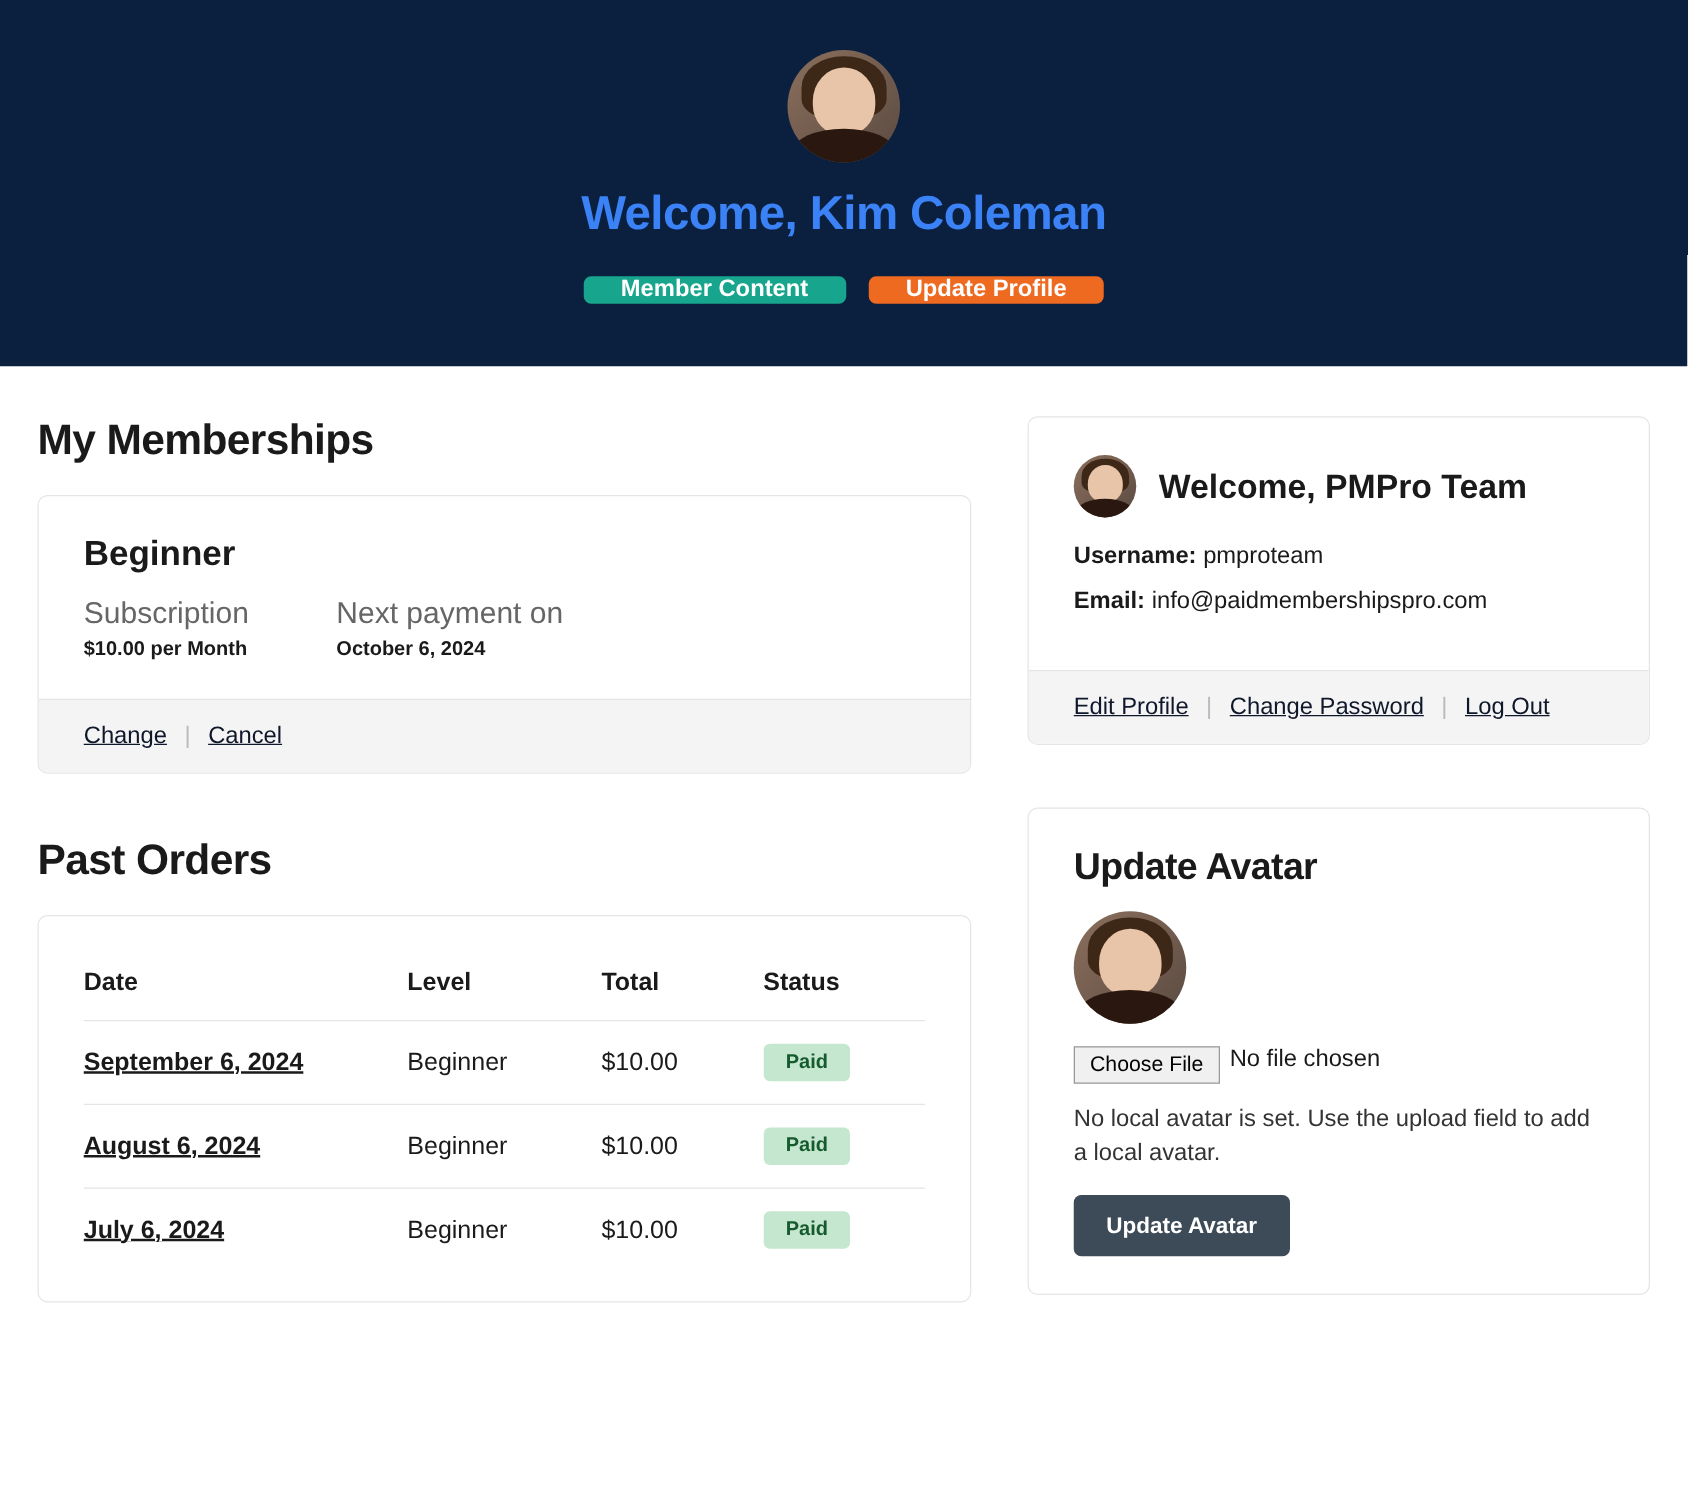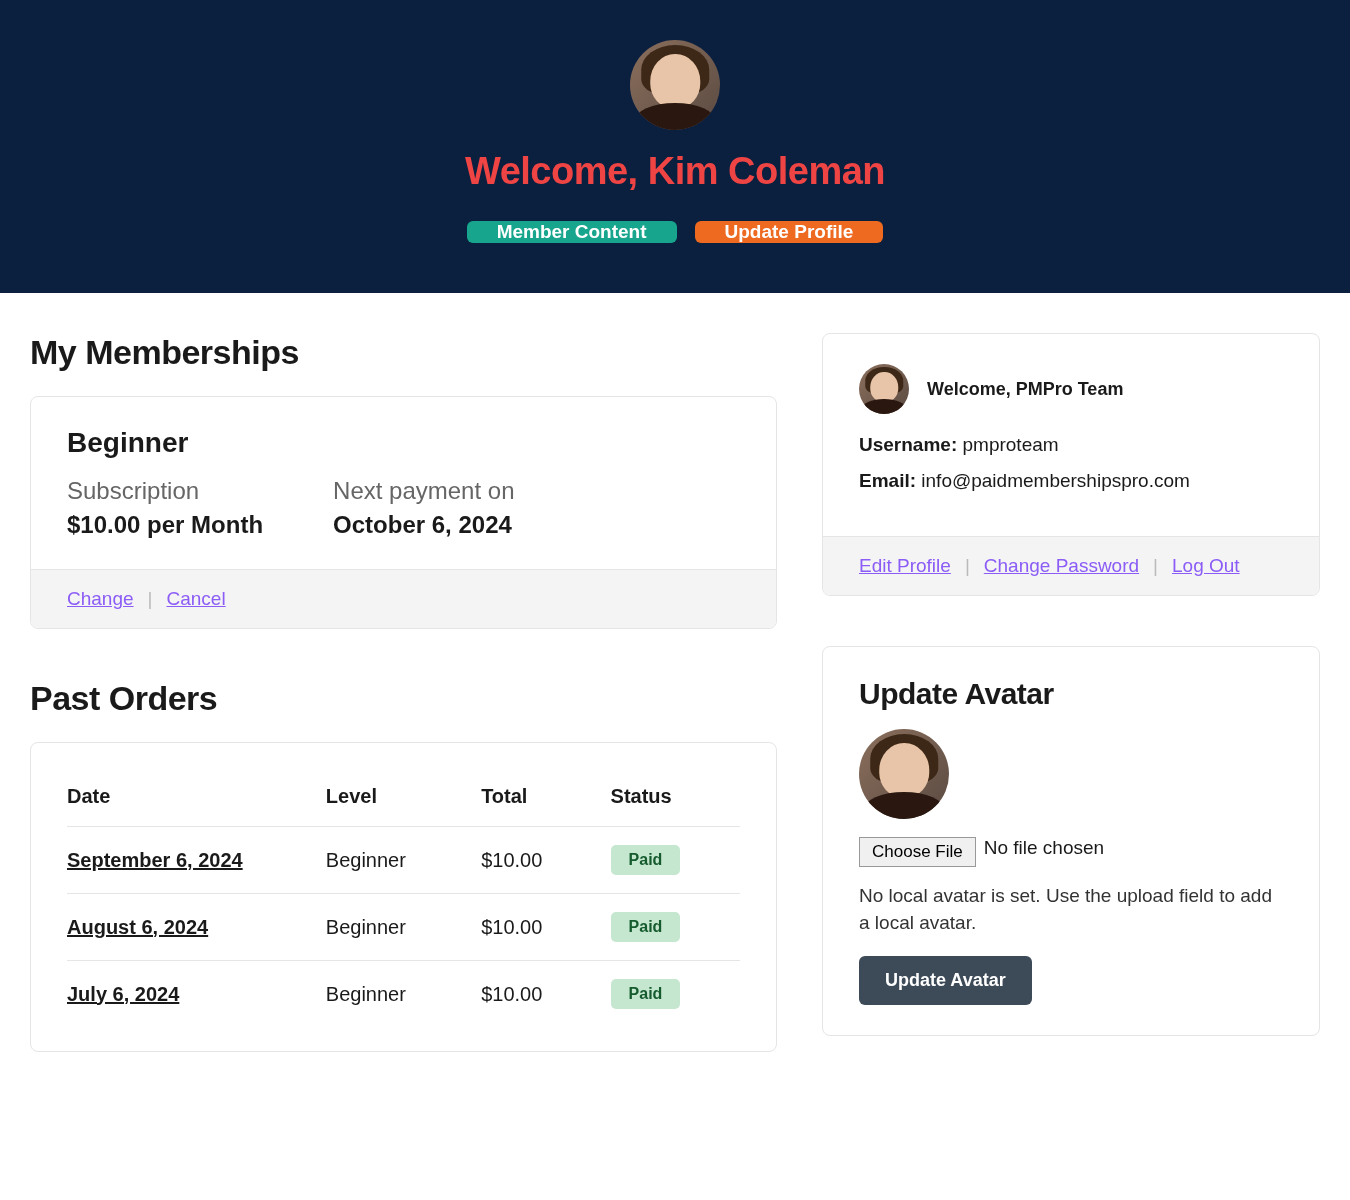--- a/index.html
+++ b/index.html
@@ -47,21 +47,21 @@
       position: absolute;
       bottom: -10%;
       left: 50%;
       transform: translateX(-50%);
       width: 90%;
       height: 40%;
       background: #2a1810;
       border-radius: 50% 50% 0 0;
     }
     .banner-title {
-      color: #ef4444;
+      color: #3b82f6;
       font-size: 38px;
       font-weight: 800;
       margin-bottom: 28px;
       letter-spacing: -0.5px;
     }
     .banner-buttons {
       display: flex;
       gap: 18px;
       justify-content: center;
     }
@@ -105,34 +105,34 @@
     .membership-row {
       display: flex;
       gap: 70px;
     }
     .membership-label {
       color: #666;
       font-size: 24px;
       margin-bottom: 6px;
     }
     .membership-value {
-      font-size: 24px;
+      font-size: 16px;
       font-weight: 700;
     }
     .card-footer {
       background: #f4f4f4;
       border-top: 1px solid #e5e5e5;
       padding: 18px 36px;
       display: flex;
       gap: 14px;
       align-items: flex-start;
       font-size: 19px;
     }
     .card-footer a, .link-row a {
-      color: #8b5cf6;
+      color: #0f172a;
       text-decoration: underline;
       font-weight: 500;
       cursor: pointer;
     }
     .sep { color: #bbb; }
     .spacer { height: 50px; }
     .orders-table { padding: 24px 36px; }
     .table-header, .table-row {
       display: grid;
       grid-template-columns: 2fr 1.2fr 1fr 1fr;
@@ -172,21 +172,21 @@
     .small-avatar {
       width: 50px;
       height: 50px;
       border-radius: 50%;
       position: relative;
       overflow: hidden;
       background: linear-gradient(135deg, #8b6f5c 0%, #5a4a42 100%);
       flex-shrink: 0;
     }
     .profile-title {
-      font-size: 18px;
+      font-size: 27px;
       font-weight: 800;
     }
     .profile-line {
       font-size: 19px;
       margin-bottom: 14px;
     }
     .profile-line strong { font-weight: 700; }
     .link-row {
       background: #f4f4f4;
       border-top: 1px solid #e5e5e5;

